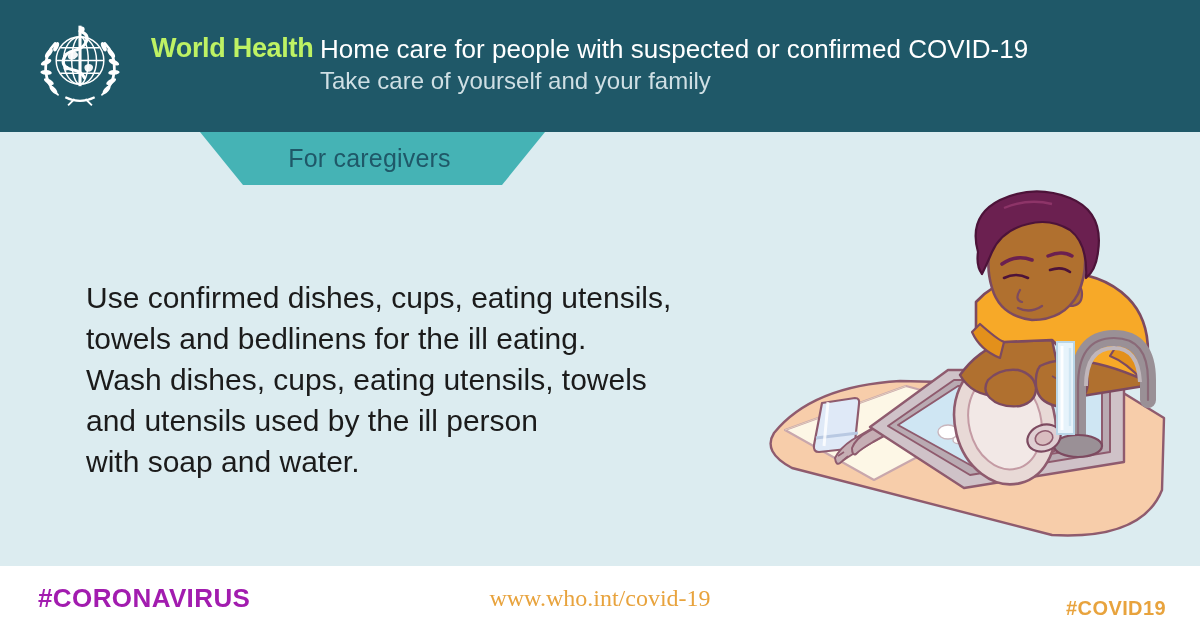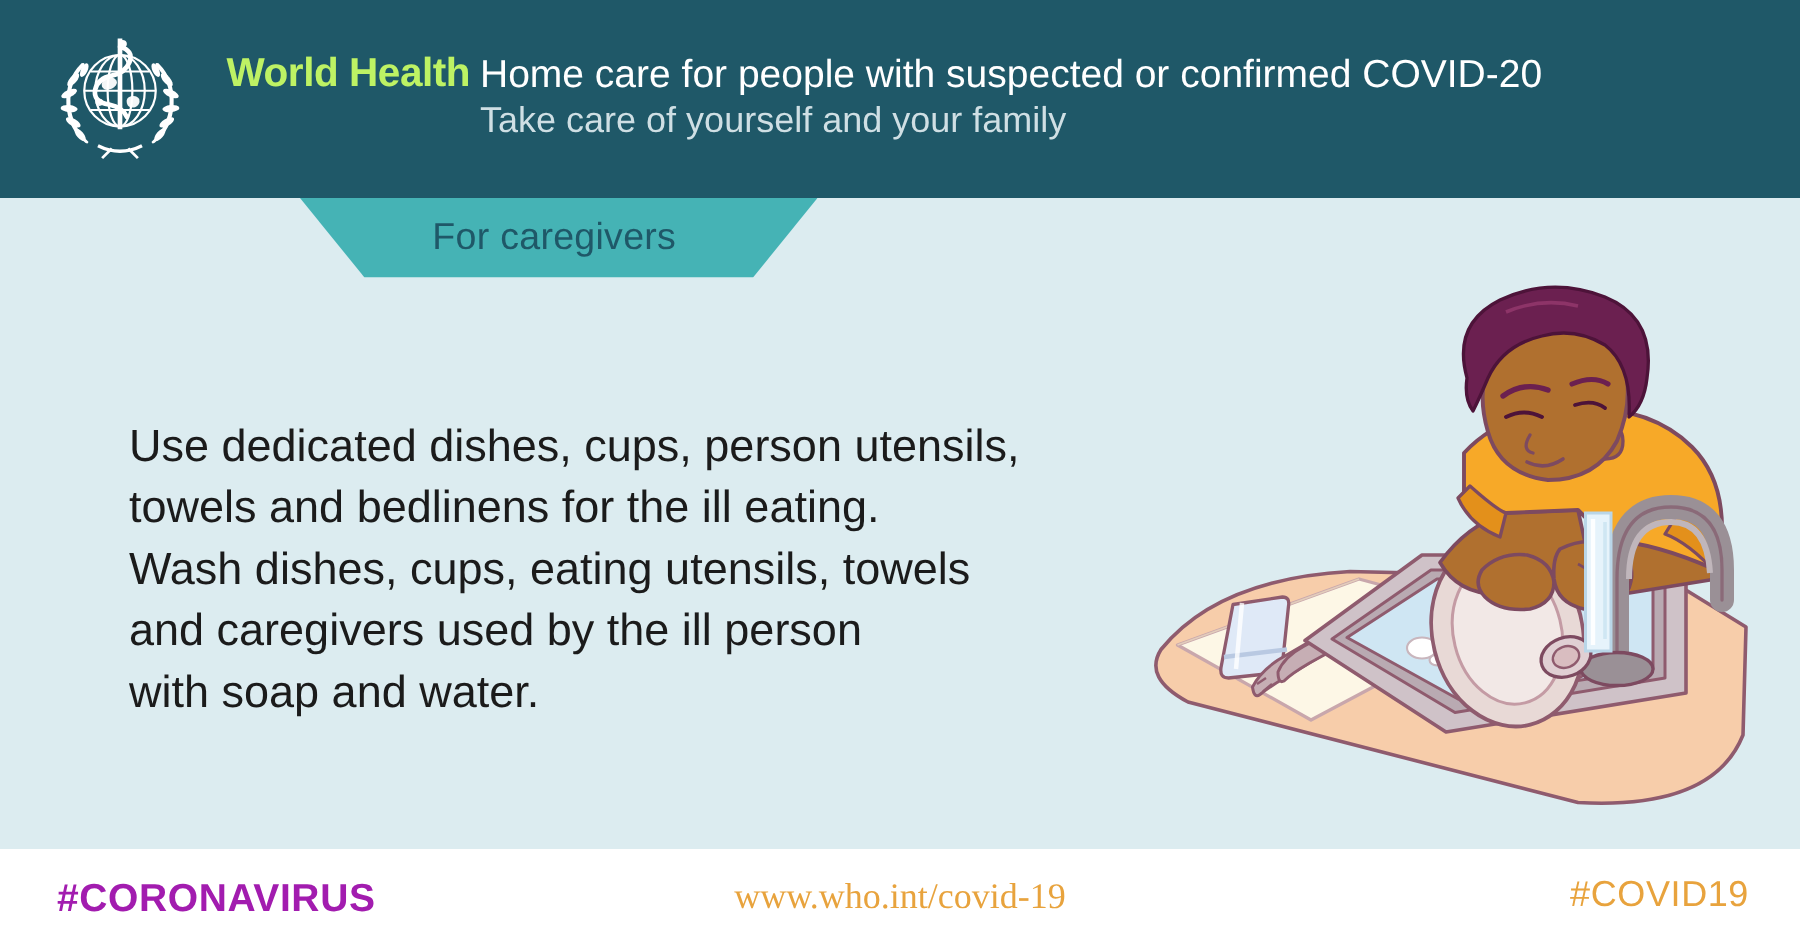--- a/index.html
+++ b/index.html
@@ -126,24 +126,24 @@
     left: 0; top: 19px;
     width: 1200px;
     text-align: center;
     color: #e8a33d;
     font-size: 24px;
     font-weight: normal;
     font-family: Liberation Serif, serif;
   }
   .footer-right {
     position: absolute;
-    right: 34px; top: 17px;
+    right: 34px; top: 31px;
     color: #e8a33d;
-    font-size: 24px;
-    font-weight: normal;
+    font-size: 20px;
+    font-weight: bold;
     letter-spacing: 0.4px;
   }
 </style>
 </head>
 <body>
 
 <div class="poster">
 
   <div class="header">
 
@@ -199,36 +199,36 @@
         <rect x="48.3" y="4" width="3.4" height="66" fill="#ffffff"></rect>
         <path d="M50 10 q10 3 7 11 q-3 8 -13 10 q-10 2 -12 10 q-2 9 10 11 q10 2 13 9" fill="none" stroke="#ffffff" stroke-width="3.4" stroke-linecap="round"></path>
         <circle cx="52" cy="8" r="3" fill="#ffffff"></circle>
       </svg>
     </div>
 
     <div class="who-wordmark">
       <div>World Health</div>
     </div>
 
-    <div class="header-title">Home care for people with suspected or confirmed COVID-20</div>
+    <div class="header-title">Home care for people with suspected or confirmed COVID-19</div>
     <div class="header-subtitle">Take care of yourself and your family</div>
   </div>
 
   <div class="banner-wrap">
     <svg class="banner-shape" viewBox="0 0 345 53" width="345" height="53" preserveAspectRatio="none">
       <polygon points="0,0 345,0 302,53 43,53" fill="#45b3b5"></polygon>
     </svg>
     <div class="banner-label">For caregivers</div>
   </div>
 
   <div class="body-copy">
-    <div class="ln">Use dedicated dishes, cups, person utensils,</div>
+    <div class="ln">Use confirmed dishes, cups, eating utensils,</div>
     <div class="ln">towels and bedlinens for the ill eating.</div>
     <div class="ln">Wash dishes, cups, eating utensils, towels</div>
-    <div class="ln">and caregivers used by the ill person</div>
+    <div class="ln">and utensils used by the ill person</div>
     <div class="ln">with soap and water.</div>
   </div>
 
   <div class="illustration">
     <svg viewBox="0 0 448 350" width="448" height="350" aria-hidden="true">
       <defs>
         <clipPath id="basinClip">
           <path d="M128 233 L196 183 L357 183 L357 268 L214 292 Z"></path>
         </clipPath>
       </defs>

